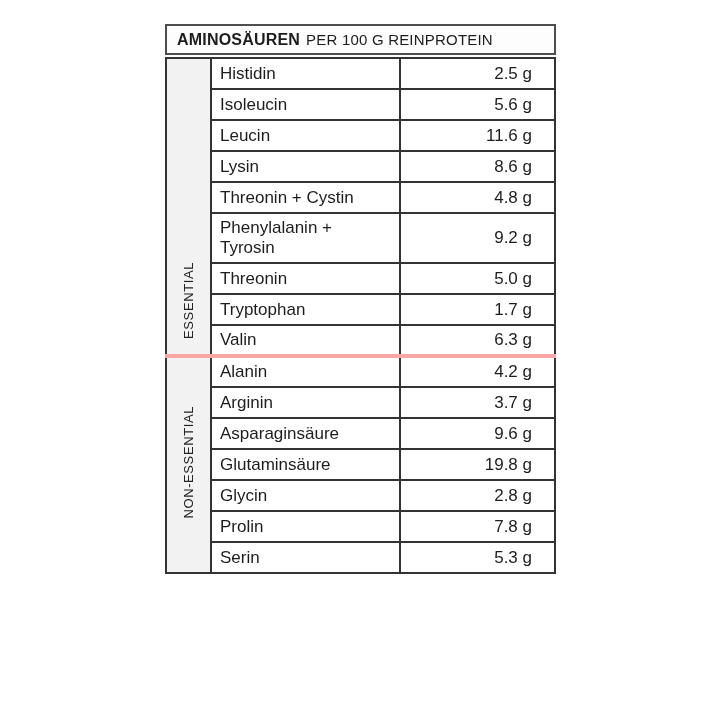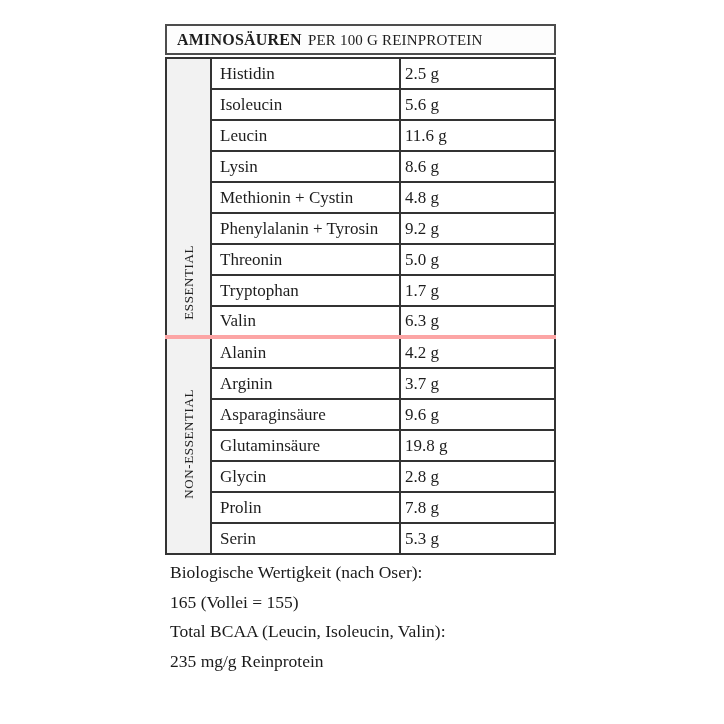--- a/index.html
+++ b/index.html
@@ -1,21 +1,21 @@
 <!DOCTYPE html>
 <html><head>
 <meta charset="utf-8">
 <style>
   html, body { margin: 0; padding: 0; background: #ffffff; }
   .canvas {
     position: relative;
     width: 724px;
     height: 724px;
     background: #ffffff;
-    font-family: Liberation Serif, serif;
+    font-family: Liberation Sans, sans-serif;
     color: #1d1d1d;
     overflow: hidden;
   }
   .tablewrap {
     position: absolute;
     left: 165px;
     top: 24px;
     width: 391px;
   }
   .header {
@@ -67,21 +67,21 @@
     white-space: nowrap;
   }
   td.name {
     width: 189px;
     padding: 4px 8px;
     height: 31px;
     line-height: 20px;
     vertical-align: middle;
   }
   td.val {
-    text-align: left;
+    text-align: right;
     padding: 4px 22px 4px 4px;
     vertical-align: middle;
   }
   tr.group-start td { border-top: 4px solid #fca5a5; }
   .footer {
     margin-top: 3px;
     padding-left: 5px;
     font-size: 17.5px;
     line-height: 29.5px;
     color: #1a1a1a;
@@ -109,21 +109,21 @@
           </tr>
           <tr>
             <td class="name">Leucin</td>
             <td class="val">11.6 g</td>
           </tr>
           <tr>
             <td class="name">Lysin</td>
             <td class="val">8.6 g</td>
           </tr>
           <tr>
-            <td class="name">Methionin + Cystin</td>
+            <td class="name">Threonin + Cystin</td>
             <td class="val">4.8 g</td>
           </tr>
           <tr>
             <td class="name">Phenylalanin + Tyrosin</td>
             <td class="val">9.2 g</td>
           </tr>
           <tr>
             <td class="name">Threonin</td>
             <td class="val">5.0 g</td>
           </tr>
@@ -159,20 +159,14 @@
           <tr>
             <td class="name">Prolin</td>
             <td class="val">7.8 g</td>
           </tr>
           <tr>
             <td class="name">Serin</td>
             <td class="val">5.3 g</td>
           </tr>
         </tbody>
     </table>
-    <div class="footer" id="footer-notes">
-        <div>Biologische Wertigkeit (nach Oser):</div>
-        <div>165 (Vollei = 155)</div>
-        <div>Total BCAA (Leucin, Isoleucin, Valin):</div>
-        <div>235 mg/g Reinprotein</div>
-      </div>
   </div>
 </div>
 
 </body></html>

